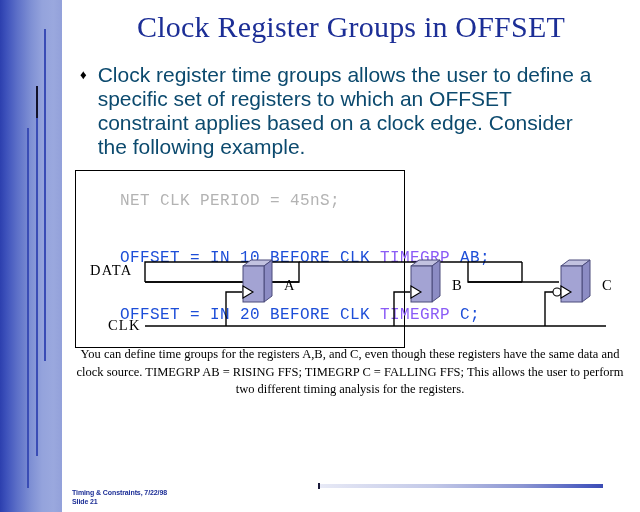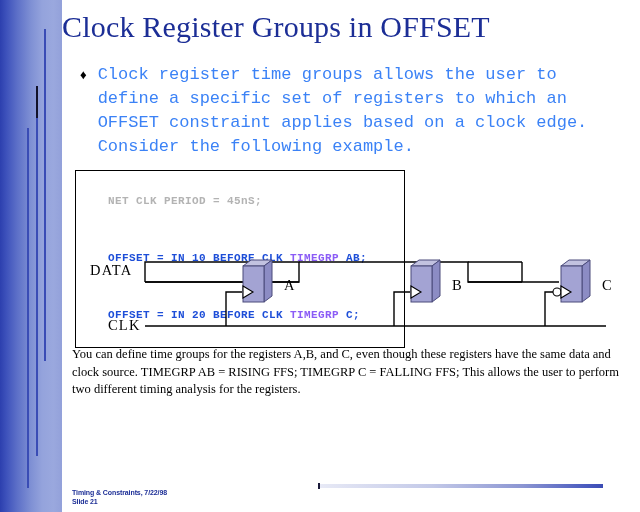--- a/index.html
+++ b/index.html
@@ -43,21 +43,21 @@
     left: 36px; top: 86px;
     width: 2px; height: 32px;
     background: #12122a;
   }
 
   
   #title {
     position: absolute;
     left: 62px; top: 10px;
     width: 578px;
-    text-align: left;
+    text-align: center;
     font-family: "Liberation Serif", serif;
     font-size: 30px;
     color: #1c2e96;
     letter-spacing: 0.2px;
     white-space: nowrap;
   }
 
   
   #bullet-block {
     position: absolute;
@@ -67,38 +67,38 @@
     align-items: flex-start;
   }
   #bullet-marker {
     font-size: 13px;
     color: #000;
     line-height: 1;
     padding-top: 5px;
     margin-right: 11px;
   }
   #bullet-text {
-    font-size: 17px;
+    font-size: 21px;
     line-height: 24px;
-    color: #3b82f6;
-    font-family: Liberation Mono, monospace;
+    color: #0c4a6e;
+    font-family: Liberation Sans, sans-serif;
   }
 
   
   #code-box {
     position: absolute;
     left: 75px; top: 170px;
     width: 330px;
     border: 1.5px solid #000;
     background: #ffffff;
     padding: 2px 4px 3px 4px;
     box-sizing: border-box;
     font-family: "Liberation Mono", monospace;
-    font-size: 11px;
-    font-weight: bold;
+    font-size: 16px;
+    font-weight: normal;
     line-height: 19px;
     letter-spacing: 0.4px;
   }
   .code-line { white-space: pre; }
   .code-dim { color: #b3b3b3; }
   .code-red { color: #8b5cf6; }
   .code-black { color: #1d4ed8; }
 
   
   #timing-diagram {
@@ -128,21 +128,21 @@
 
   
   #paragraph {
     position: absolute;
     left: 72px; top: 346px;
     width: 556px;
     font-family: "Liberation Serif", serif;
     font-size: 12.5px;
     line-height: 17.5px;
     color: #000;
-    text-align: left;
+    text-align: center;
   }
 
   
   #footer-text {
     position: absolute;
     left: 72px; top: 488px;
     font-family: "Liberation Sans", sans-serif;
     font-size: 7px;
     font-weight: bold;
     line-height: 9px;

